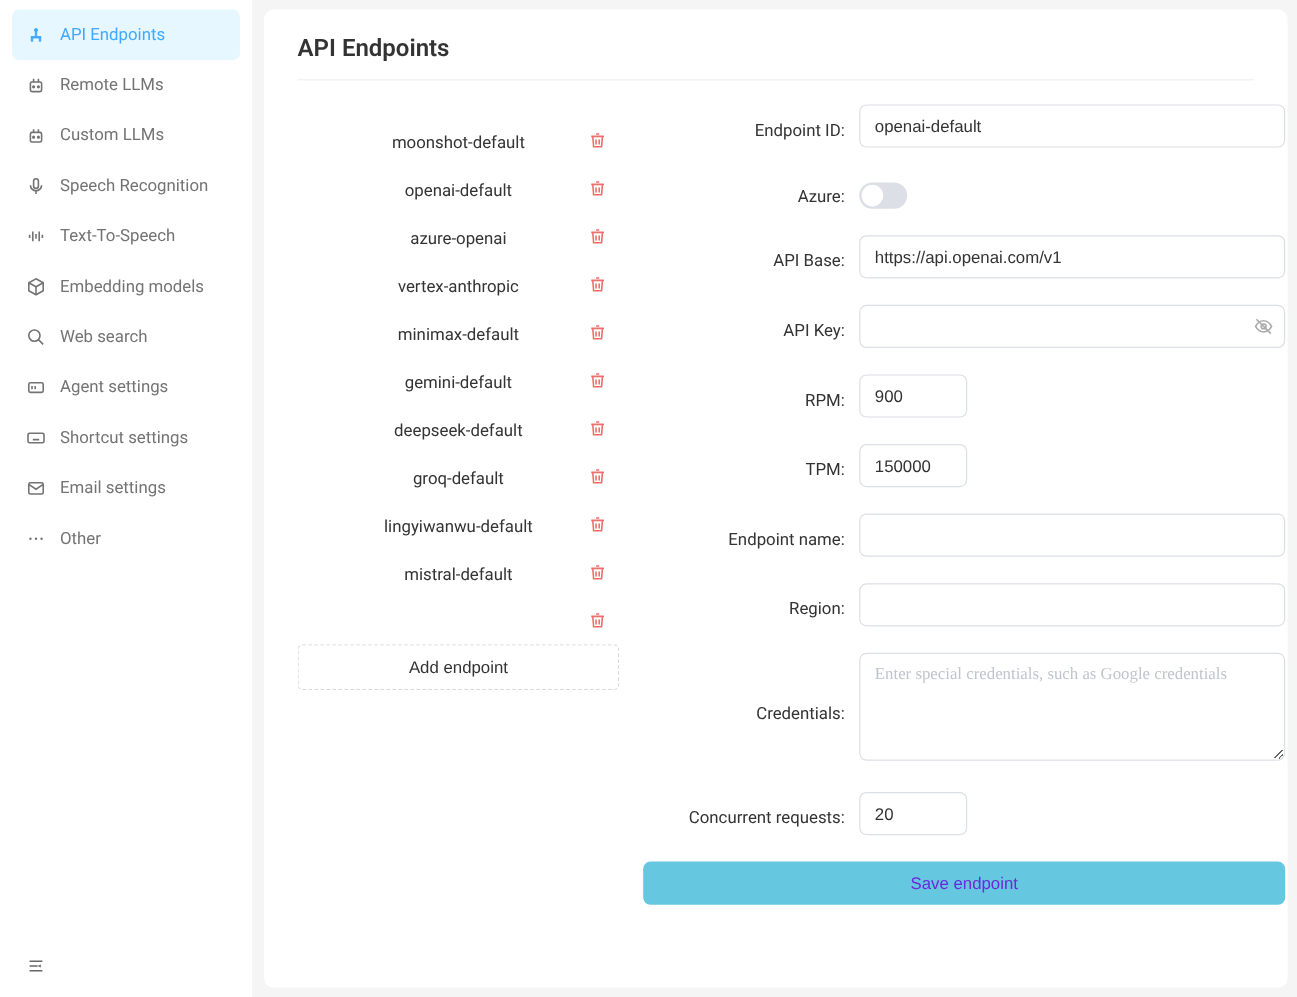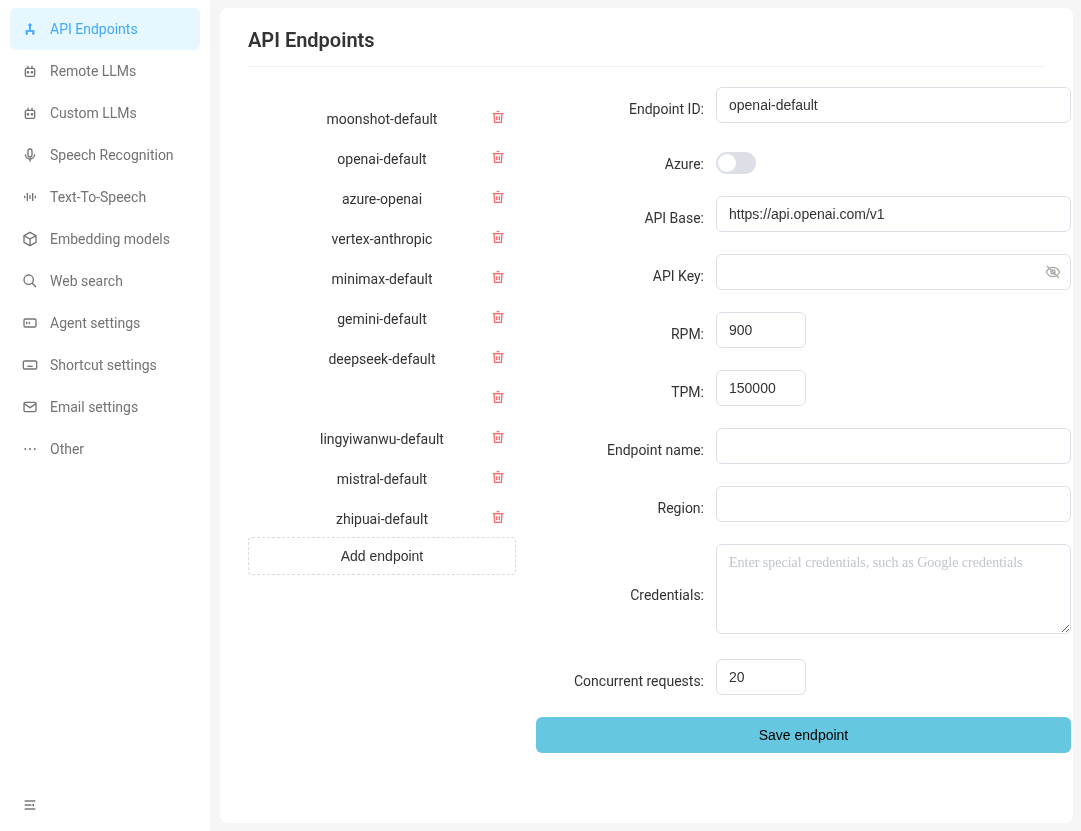--- a/index.html
+++ b/index.html
@@ -192,21 +192,21 @@
 .textarea::placeholder { color: #c0c4cc; }
 .save-btn {
   display: block;
   width: 535px;
   margin-left: auto;
   padding: 10px;
   background: #5bc0de;
   background: #66c7e0;
   border: none;
   border-radius: 6px;
-  color: #000000;
+  color: #6d28d9;
   font-size: 14px;
   cursor: pointer;
 }
 .save-btn-wrap {
   display: flex;
   justify-content: flex-end;
   margin-top: 8px;
 }
 svg { display: block; }
 </style>
@@ -445,20 +445,21 @@
               <svg width="16" height="16" viewBox="0 0 24 24" fill="none" stroke="currentColor" stroke-width="2">
                 <path d="M4 7h16"></path>
                 <path d="M10 4h4"></path>
                 <path d="M6 7l1 13h10l1-13"></path>
                 <line x1="10" y1="11" x2="10" y2="17"></line>
                 <line x1="14" y1="11" x2="14" y2="17"></line>
               </svg>
             </span>
         </div>
         <div class="endpoint-row">
+          <span class="endpoint-name">groq-default</span>
           <span class="delete-btn">
               <svg width="16" height="16" viewBox="0 0 24 24" fill="none" stroke="currentColor" stroke-width="2">
                 <path d="M4 7h16"></path>
                 <path d="M10 4h4"></path>
                 <path d="M6 7l1 13h10l1-13"></path>
                 <line x1="10" y1="11" x2="10" y2="17"></line>
                 <line x1="14" y1="11" x2="14" y2="17"></line>
               </svg>
             </span>
         </div>
@@ -480,21 +481,20 @@
               <svg width="16" height="16" viewBox="0 0 24 24" fill="none" stroke="currentColor" stroke-width="2">
                 <path d="M4 7h16"></path>
                 <path d="M10 4h4"></path>
                 <path d="M6 7l1 13h10l1-13"></path>
                 <line x1="10" y1="11" x2="10" y2="17"></line>
                 <line x1="14" y1="11" x2="14" y2="17"></line>
               </svg>
             </span>
         </div>
         <div class="endpoint-row">
-          <span class="endpoint-name">zhipuai-default</span>
           <span class="delete-btn">
               <svg width="16" height="16" viewBox="0 0 24 24" fill="none" stroke="currentColor" stroke-width="2">
                 <path d="M4 7h16"></path>
                 <path d="M10 4h4"></path>
                 <path d="M6 7l1 13h10l1-13"></path>
                 <line x1="10" y1="11" x2="10" y2="17"></line>
                 <line x1="14" y1="11" x2="14" y2="17"></line>
               </svg>
             </span>
         </div>

